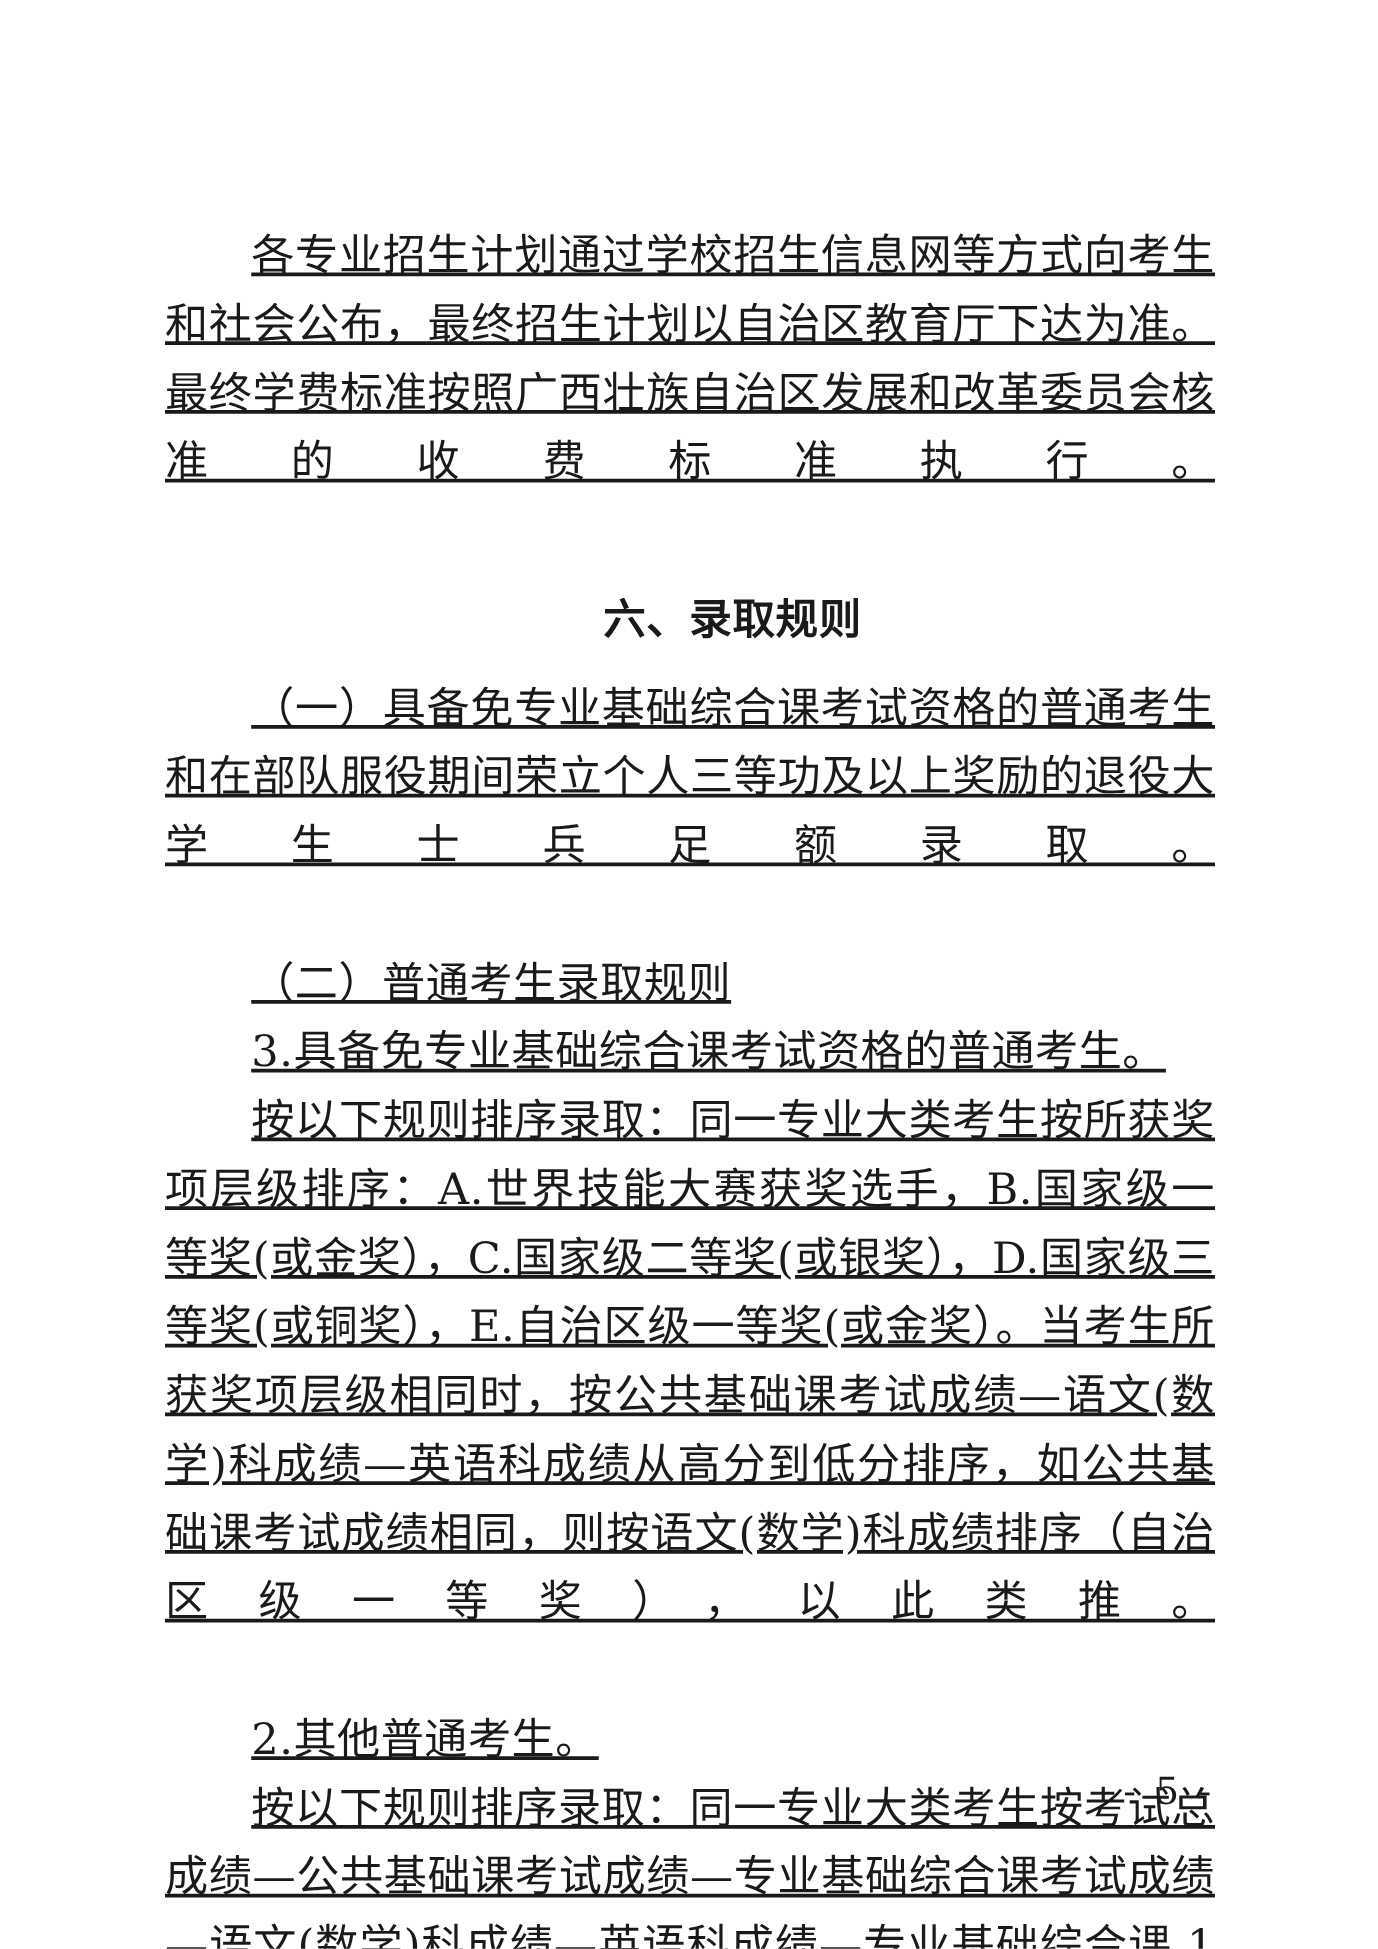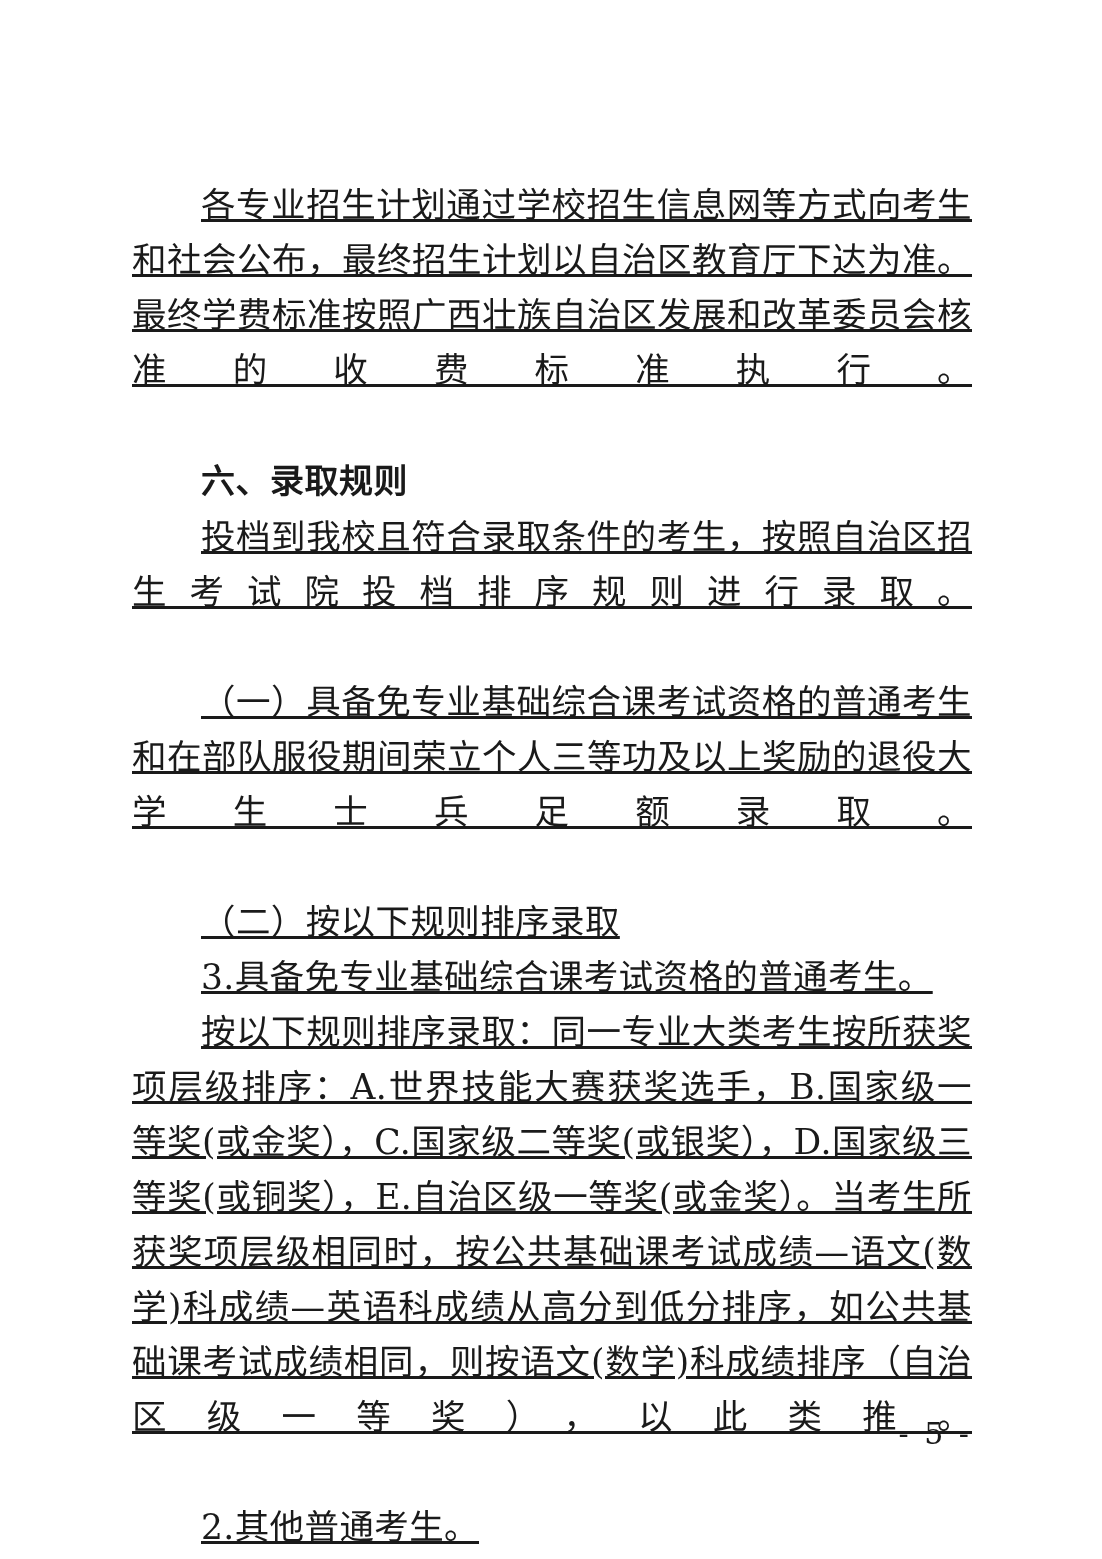--- a/index.html
+++ b/index.html
@@ -42,28 +42,28 @@
     text-align: justify;
     text-justify: inter-ideograph;
     text-indent: 2em;
     font-weight: 400;
     white-space: normal;
     word-break: break-all;
     text-decoration: underline;
   }
 
   .heading {
-    margin: 1px;
+    margin: 16px;
     font-family: "DejaVu Sans", "Liberation Sans", sans-serif;
     font-size: 34px;
     line-height: 55px;
     font-weight: 700;
     letter-spacing: 0.5px;
     text-indent: 2em;
-    text-align: left;
+    text-align: center;
   }
 
   
   .para::after {
     content: "";
     display: inline-block;
     width: 100%;
   }
   .para.tail-free::after {
     content: none;
@@ -86,25 +86,24 @@
 <body>
 
 <div id="page">
 
   <div id="content">
 
     <p class="para">各专业招生计划通过学校招生信息网等方式向考生和社会公布，最终招生计划以自治区教育厅下达为准。最终学费标准按照广西壮族自治区发展和改革委员会核准的收费标准执行。</p>
 
     <h2 class="heading">六、录取规则</h2>
 
-    <p class="para">投档到我校且符合录取条件的考生，按照自治区招生考试院投档排序规则进行录取。</p>
 
     <p class="para">（一）具备免专业基础综合课考试资格的普通考生和在部队服役期间荣立个人三等功及以上奖励的退役大学生士兵足额录取。</p>
 
-    <p class="para tail-free">（二）按以下规则排序录取</p>
+    <p class="para tail-free">（二）普通考生录取规则</p>
 
     <p class="para tail-free">3.具备免专业基础综合课考试资格的普通考生。</p>
 
     <p class="para">按以下规则排序录取：同一专业大类考生按所获奖项层级排序：A.世界技能大赛获奖选手，B.国家级一等奖(或金奖），C.国家级二等奖(或银奖），D.国家级三等奖(或铜奖），E.自治区级一等奖(或金奖）。当考生所获奖项层级相同时，按公共基础课考试成绩—语文(数学)科成绩—英语科成绩从高分到低分排序，如公共基础课考试成绩相同，则按语文(数学)科成绩排序（自治区级一等奖），以此类推。</p>
 
     <p class="para tail-free">2.其他普通考生。</p>
 
     <p class="para">按以下规则排序录取：同一专业大类考生按考试总成绩—公共基础课考试成绩—专业基础综合课考试成绩—语文(数学)科成绩—英语科成绩—专业基础综合课 1 成绩—专业基础综合课 2 成绩—专业基础综合课 3 成绩从高分到低分排序。如总成绩相同，则按公共基础课考试成绩排序（成绩高者排在前面），以此类推。</p>
 
   </div>

